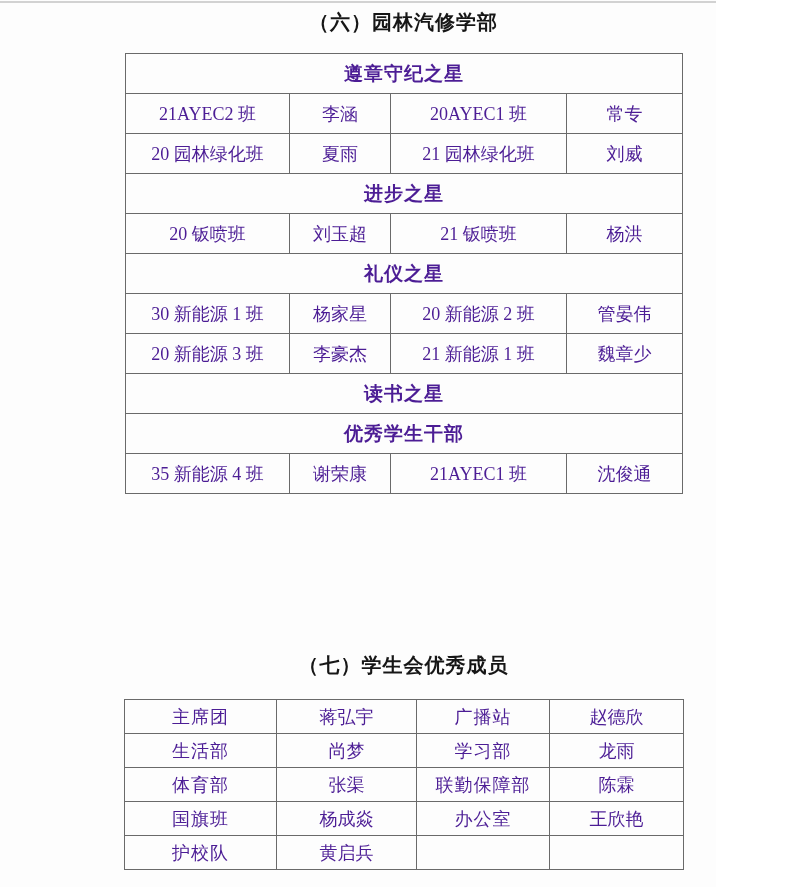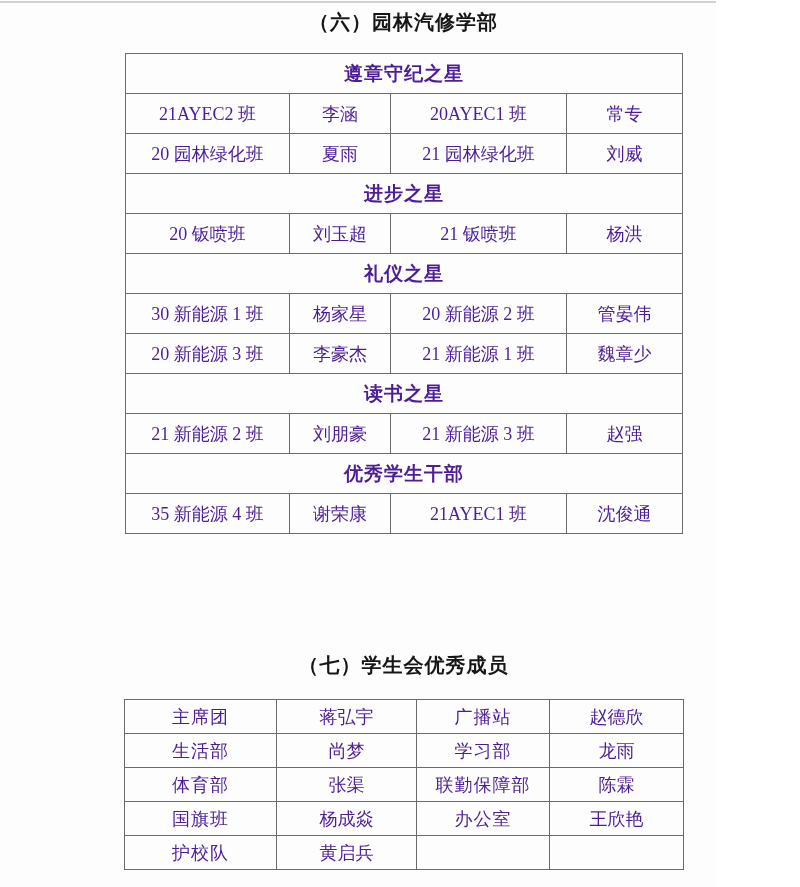--- a/index.html
+++ b/index.html
@@ -137,26 +137,20 @@
       <tr>
         <td>20 新能源 3 班</td>
         <td>李豪杰</td>
         <td>21 新能源 1 班</td>
         <td>魏章少</td>
       </tr>
 
       <tr>
         <td colspan="4" class="cat-hdr">读书之星</td>
       </tr>
-      <tr>
-        <td>21 新能源 2 班</td>
-        <td>刘朋豪</td>
-        <td>21 新能源 3 班</td>
-        <td>赵强</td>
-      </tr>
 
       <tr>
         <td colspan="4" class="cat-hdr">优秀学生干部</td>
       </tr>
       <tr>
         <td>35 新能源 4 班</td>
         <td>谢荣康</td>
         <td>21AYEC1 班</td>
         <td>沈俊通</td>
       </tr>

